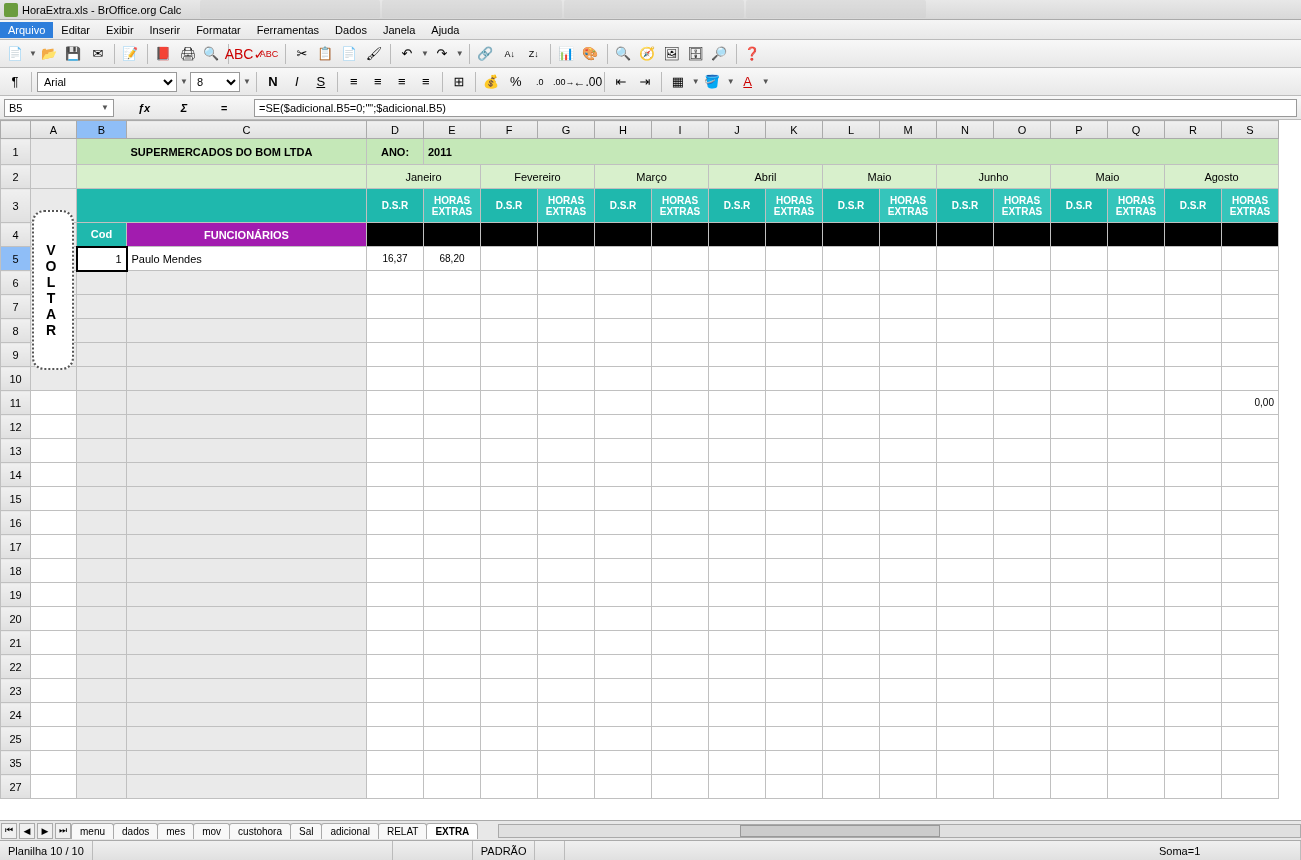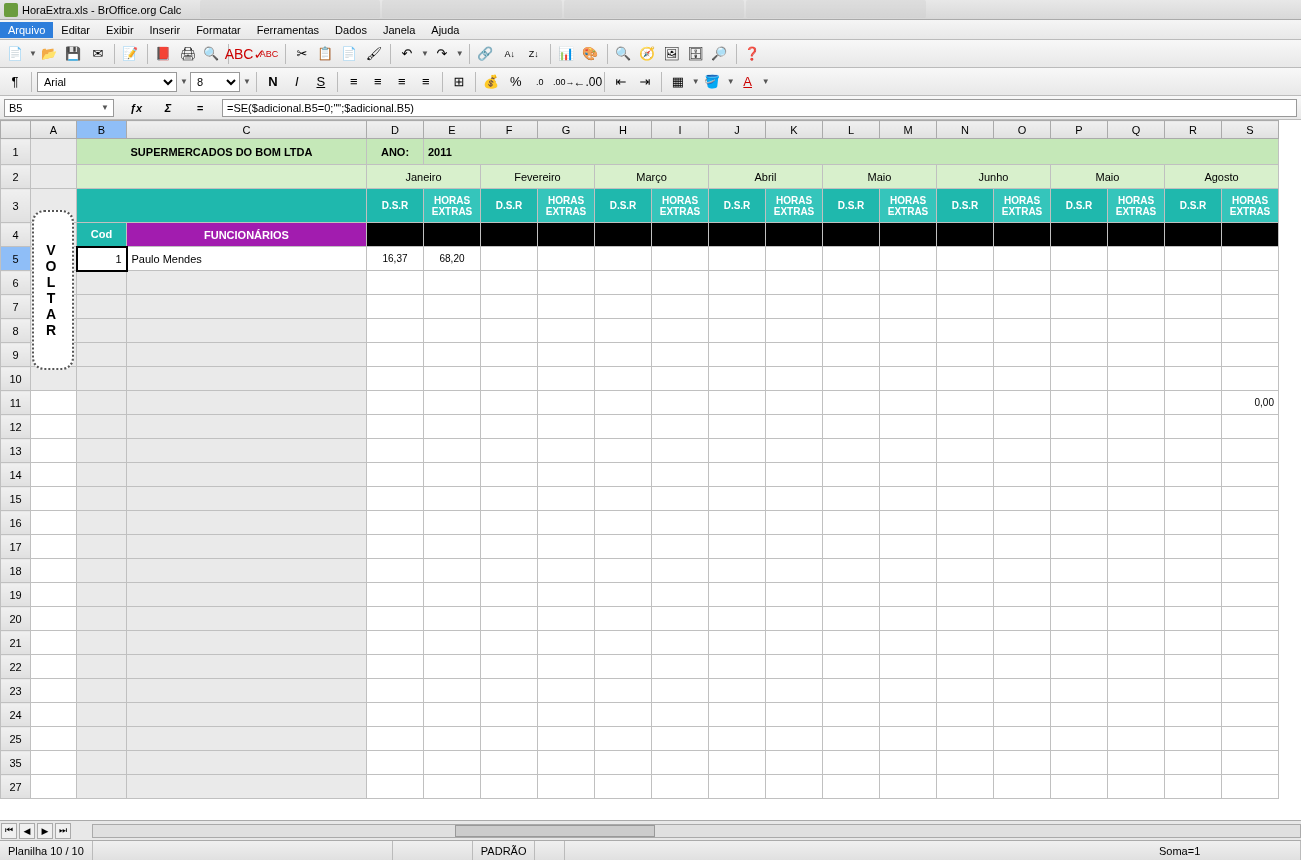--- a/index.html
+++ b/index.html
@@ -18,21 +18,21 @@
 .toolbar { height: 28px; background: linear-gradient(#f8f8f8,#e8e8e8); display: flex; align-items: center; padding: 0 4px; gap: 2px; border-bottom: 1px solid #bbb; }
 .toolbar .btn { width: 22px; height: 22px; display: flex; align-items: center; justify-content: center; border: 1px solid transparent; border-radius: 2px; cursor: pointer; font-size: 13px; }
 .toolbar .sep { width: 1px; height: 20px; background: #bbb; margin: 0 3px; }
 .toolbar .combo { height: 20px; border: 1px solid #999; background: #fff; font-size: 11px; padding: 0 2px; }
 .toolbar .bold { font-weight: bold; }
 .toolbar .italic { font-style: italic; }
 .toolbar .underline { text-decoration: underline; }
 .dropdown-arrow { font-size: 8px; color: #555; margin-left: 1px; }
 
 
-.formulabar { height: 24px; background: linear-gradient(#f8f8f8,#e8e8e8); display: flex; align-items: center; padding: 0 4px; gap: 12px; border-bottom: 1px solid #bbb; }
+.formulabar { height: 24px; background: linear-gradient(#f8f8f8,#e8e8e8); display: flex; align-items: center; padding: 0 4px; gap: 20px; border-bottom: 1px solid #bbb; }
 .formulabar .namebox { width: 110px; height: 18px; border: 1px solid #999; background: #fff; font-size: 11px; padding: 0 4px; display: flex; align-items: center; justify-content: space-between; }
 .formulabar .fx-btn { width: 20px; height: 18px; display: flex; align-items: center; justify-content: center; font-style: italic; font-weight: bold; cursor: pointer; }
 .formulabar input { flex: 1; height: 18px; border: 1px solid #999; font-size: 11px; padding: 0 4px; }
 
 
 .grid-wrap { position: relative; height: calc(860px - 20px - 20px - 28px - 28px - 24px - 20px - 20px); overflow: hidden; }
 .grid { border-collapse: collapse; table-layout: fixed; }
 .grid td, .grid th { border: 1px solid #c0c0c0; padding: 0; height: 24px; font-size: 11px; }
 .colhead th { background: linear-gradient(#f0f0f0,#e0e0e0); text-align: center; font-weight: normal; height: 18px; border: 1px solid #aaa; }
 .colhead th.selected { background: #8fbef7; }
@@ -1712,20 +1712,31 @@
       <span>A</span>
       <span>R</span>
   </div>
 </div>
 
 <div class="tabbar">
   <div class="navbtn">⏮</div>
   <div class="navbtn">◀</div>
   <div class="navbtn">▶</div>
   <div class="navbtn">⏭</div>
+  <div id="tabs-container" style="display:flex;">
+      <div class="tab">menu</div>
+      <div class="tab">dados</div>
+      <div class="tab">mes</div>
+      <div class="tab">mov</div>
+      <div class="tab">custohora</div>
+      <div class="tab">Sal</div>
+      <div class="tab">adicional</div>
+      <div class="tab">RELAT</div>
+      <div class="tab active">EXTRA</div>
+    </div>
   <div class="hscroll">
       <div class="thumb"></div>
     </div>
 </div>
 
 <div class="statusbar">
   <div class="seg">Planilha 10 / 10</div>
   <div class="seg" style="width:300px;"></div>
   <div class="seg" style="width:80px;"></div>
   <div class="seg">PADRÃO</div>

